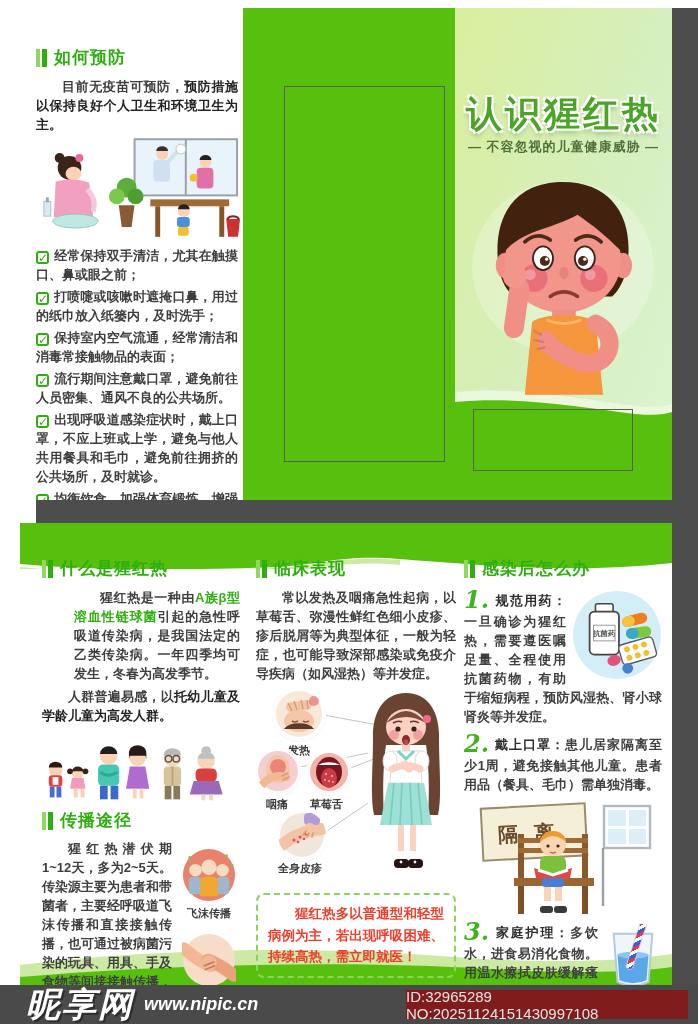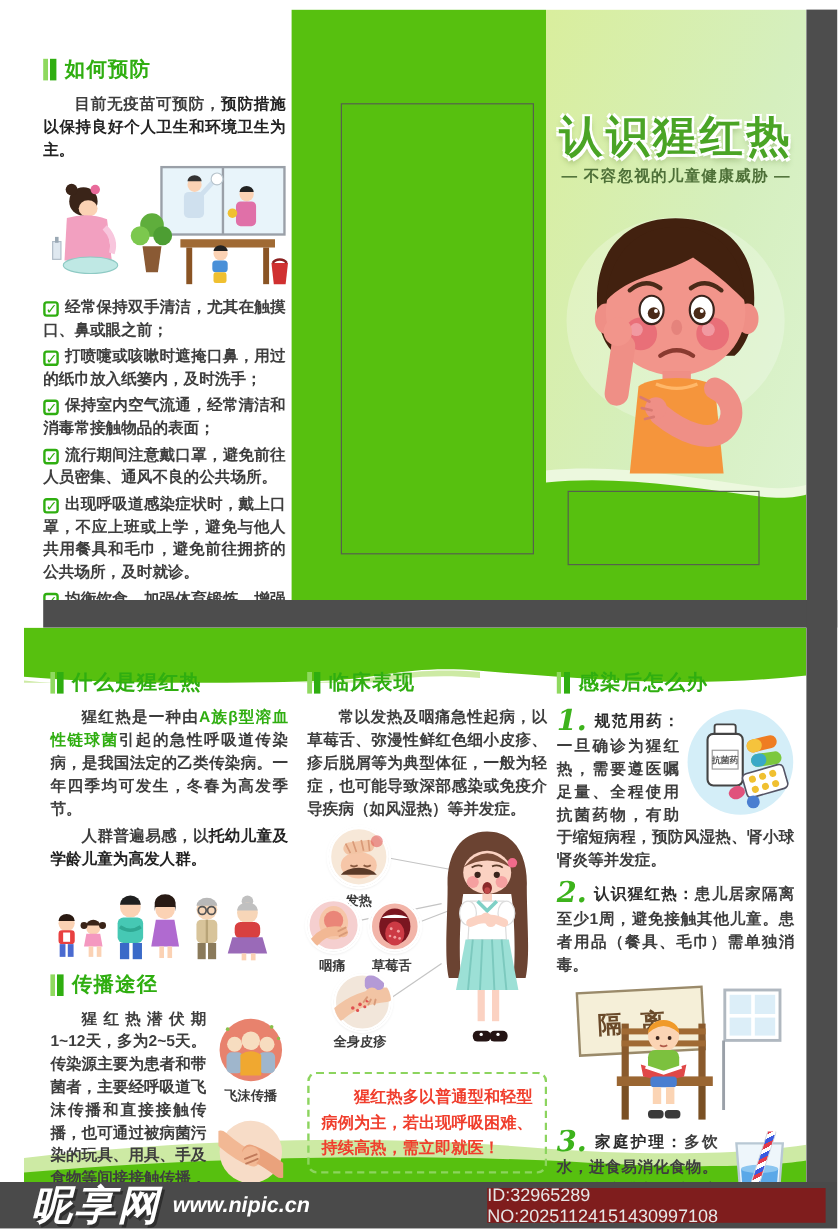--- a/index.html
+++ b/index.html
@@ -193,21 +193,21 @@
     <svg class="bp-foot" viewBox="0 0 652 50" preserveAspectRatio="none">
       <path d="M0,30 C140,13 300,11 420,21 C520,29 600,27 652,19 L652,50 H0 Z" fill="#cdeaa4"></path>
       <path d="M0,42 C160,28 340,26 470,34 C560,39 620,37 652,32 L652,50 H0 Z" fill="#57c00f"></path>
     </svg>
 
     <div class="col col1">
       <div class="hsec">
         <span class="hbar"></span>
         <span>什么是猩红热</span>
       </div>
-      <p class="body indent" style="margin-top:8px;">
+      <p class="body indent" style="margin-top:8px;margin-left:32px;">
         <span>猩红热是一种由</span><span class="green-em">A族β型溶血性链球菌</span><span>引起的急性呼吸道传染病，是我国法定的乙类传染病。一年四季均可发生，冬春为高发季节。</span>
       </p>
       <p class="body indent">
         <span>人群普遍易感，以</span><span class="b">托幼儿童及学龄儿童为高发人群。</span>
       </p>
 
       <svg width="198" height="74" viewBox="0 0 205 75" style="display:block;margin:2px 0 0 0;">
         <circle cx="14" cy="41" r="7" fill="#fbd2b4"></circle>
           <path d="M7,39 a7,6 0 0 1 14,0 z" fill="#2a1a12"></path>
         <rect x="7" y="47" width="14" height="12" rx="3" fill="#e84040"></rect>
@@ -410,21 +410,21 @@
               <circle cx="66" cy="67" r="3" fill="#f0c030"></circle>
               <circle cx="75" cy="67" r="3" fill="#f0c030"></circle>
           </g>
           <ellipse cx="43" cy="72" rx="7" ry="5.5" fill="#e0527c" transform="rotate(-18 43 72)"></ellipse>
           <circle cx="57" cy="80" r="5.5" fill="#4a7ed0"></circle>
         </svg>
         <span class="num">1.</span><span class="item-title">规范用药：</span><span>一旦确诊为猩红热，需要遵医嘱足量、全程使用抗菌药物，有助于缩短病程，预防风湿热、肾小球肾炎等并发症。</span>
       </p>
 
       <p class="body" style="margin-top:6px;">
-        <span class="num">2.</span><span class="item-title">认识猩红热：</span><span>患儿居家隔离至少1周，避免接触其他儿童。患者用品（餐具、毛巾）需单独消毒。</span>
+        <span class="num">2.</span><span class="item-title">戴上口罩：</span><span>患儿居家隔离至少1周，避免接触其他儿童。患者用品（餐具、毛巾）需单独消毒。</span>
       </p>
 
       <svg class="iso-scene" viewBox="0 0 190 118">
         <g transform="rotate(-3 68 34)">
           <rect x="16" y="8" width="104" height="52" fill="#f5efd8" stroke="#9a8a6a" stroke-width="2"></rect>
           <text x="68" y="42" font-size="20" font-weight="bold" fill="#6a4a2a" text-anchor="middle" letter-spacing="16">隔离</text>
         </g>
         <rect x="138" y="8" width="46" height="42" fill="#fff" stroke="#b0b8c0" stroke-width="2.4"></rect>
         <rect x="142" y="12" width="18" height="16" fill="#dceef8"></rect>
           <rect x="163" y="12" width="17" height="16" fill="#dceef8"></rect>

